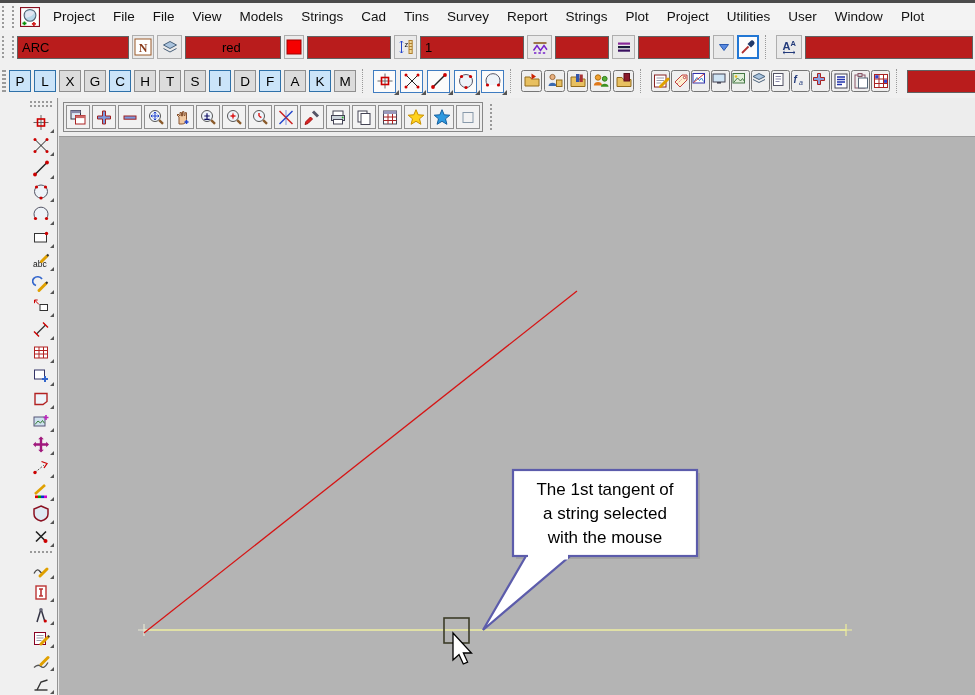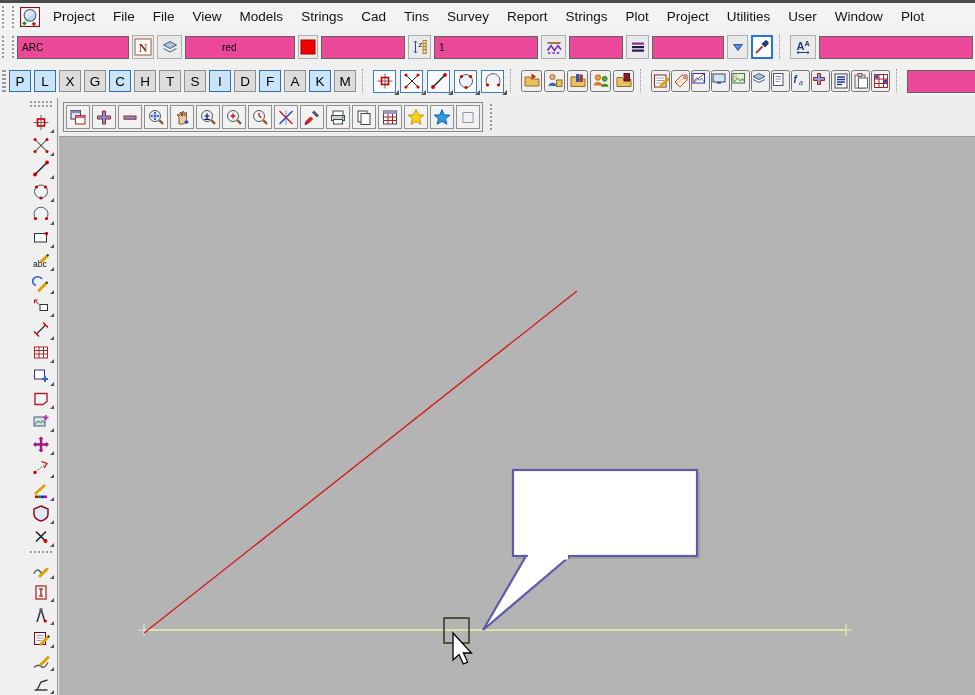--- a/index.html
+++ b/index.html
@@ -9,21 +9,21 @@
   
   .menubar{height:27px;display:flex;align-items:center;background:#f3f3f3;}
   .grip{width:8px;height:22px;margin-left:2px;border-left:2px dotted #9a9a9a;border-right:2px dotted #9a9a9a;}
   .app-icon{width:20px;height:20px;margin:0 4px 0 6px;flex:0 0 auto;}
   .app-icon svg{width:20px;height:20px;}
   .menu-item{font-size:13.5px;padding:0 9px;line-height:26px;cursor:default;}
   
   .trow{display:flex;align-items:center;background:#f0f0f0;}
   .row2{height:34px;gap:3px;}
   .row3{height:34px;gap:3px;}
-  .tfield{height:23px;border:1px solid #616161;background:#ec4899;font-size:10px;
+  .tfield{height:23px;border:1px solid #616161;background:#b91c1c;font-size:13px;
           padding:0 4px;box-sizing:border-box;font-family:"Liberation Sans",sans-serif;}
   .tbtn{height:24px;display:flex;align-items:center;justify-content:center;background:#eaeaea;
         border:1px solid #aeaeae;box-sizing:border-box;flex:0 0 auto;}
   .tbtn.active{border:2px solid #2277d4;background:#fdfdfd;}
   .ic{display:flex;width:18px;height:18px;}
   .ic svg{width:18px;height:18px;}
   .vsep{width:4px;height:24px;border-left:1px dotted #9a9a9a;margin:0 3px;flex:0 0 auto;}
   .letterbtn{width:22px;height:22px;display:flex;align-items:center;justify-content:center;
              font-size:13.5px;background:#dcdcdc;border:1px solid #8f8f8f;box-sizing:border-box;flex:0 0 auto;}
   .letterbtn.active{background:#cbe4f9;border-color:#2f71a9;}
@@ -105,21 +105,21 @@
           </span>
         </button>
         <button class="tbtn" style="width: 25px;">
           <span class="ic">
             <svg viewBox="0 0 18 18">
               <path d="M9 3.5 L15.5 7 9 10.5 2.5 7 Z" fill="#aac4de" stroke="#48607a"></path>
               <path d="M2.5 10.5 L9 14 15.5 10.5" fill="none" stroke="#48607a"></path>
             </svg>
           </span>
         </button>
-        <input class="tfield" value="red" style="width: 110px; padding-left: 36px;">
+        <input class="tfield" value="red" style="width: 96px; padding-left: 36px;">
         <button class="tbtn" style="width: 20px;">
           <span class="ic">
             <svg viewBox="0 0 18 18">
               <rect x="2" y="2" width="14" height="14" fill="#f50000" stroke="#a00000"></rect>
             </svg>
           </span>
         </button>
         <input class="tfield" style="width: 84px;">
         <button class="tbtn" style="width: 23px;">
           <span class="ic">
@@ -779,16 +779,21 @@
           <rect x="385" y="481" width="25" height="25" fill="none" stroke-width="1.6" stroke="#3c3c28"></rect>
 
           <rect x="457" y="336" width="184" height="86" fill="#8f8f8f" opacity="0.45"></rect>
 
           <rect x="454" y="333" width="184" height="86" fill="#ffffff" stroke-width="2.2" stroke="#5c5cab"></rect>
           <polygon points="467,419 424,493 511,419" fill="#ffffff" stroke-width="2.2" stroke="#5c5cab"></polygon>
           <rect x="469" y="414.5" width="40" height="8" fill="#ffffff"></rect>
 
           <polygon points="394,496 394,523 400,517.5 404.3,527 408.6,525.1 404.4,516 412.5,516" fill="#ffffff" stroke="#000" stroke-width="1.3"></polygon>
         </svg>
+        <div class="callout-text">
+          <div>The 1st tangent of</div>
+          <div>a string selected</div>
+          <div>with the mouse</div>
+        </div>
       </div>
     </div>
   </div>
 </div>
 
 </body></html>

